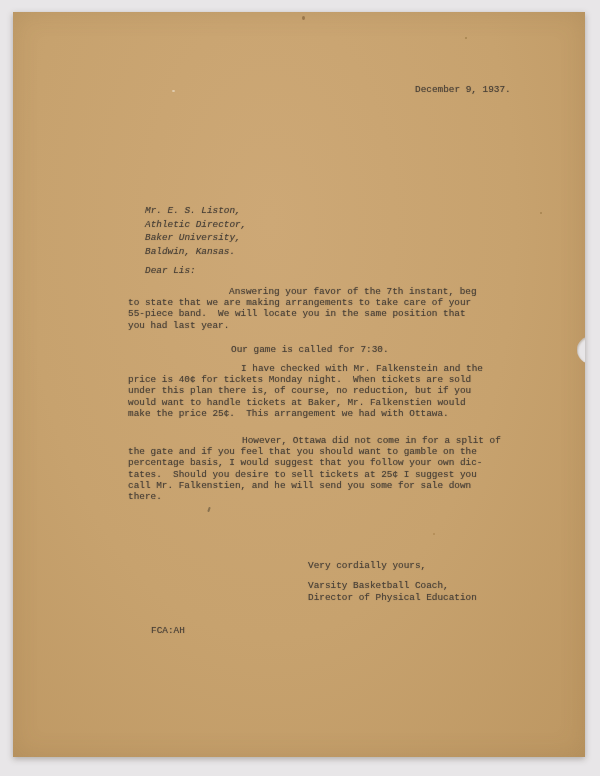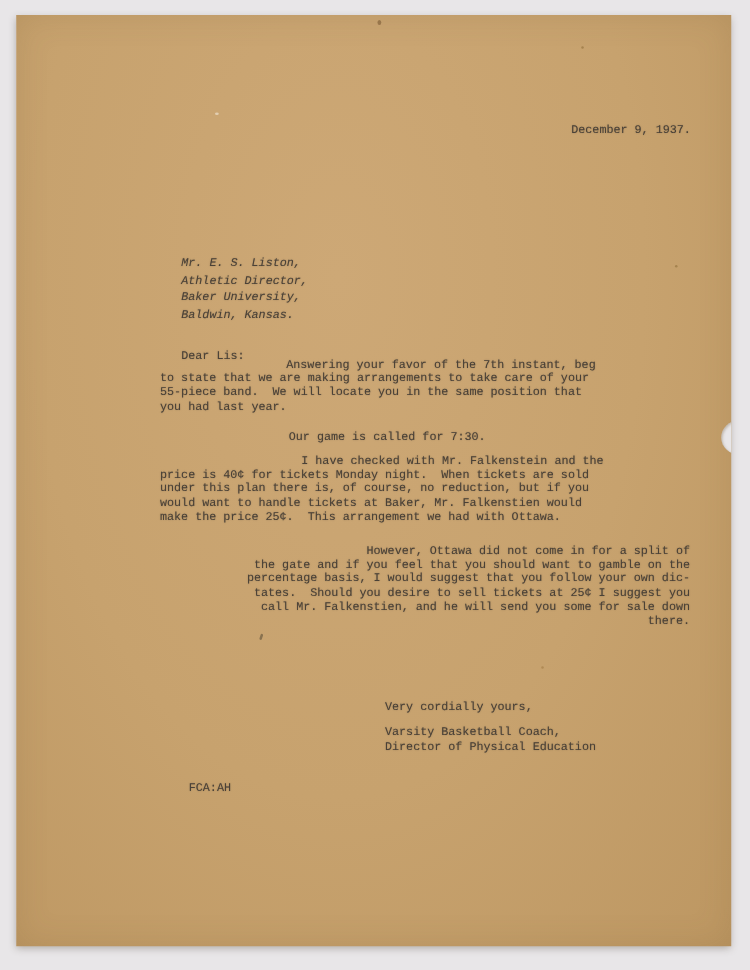--- a/index.html
+++ b/index.html
@@ -23,28 +23,28 @@
     overflow: hidden;
   }
   .txt {
     position: absolute;
     color: var(--ink, #4a4137);
     font-size: 9.4px;
     line-height: 11.2px;
     white-space: pre-wrap;
     text-shadow: 0 0 1px rgba(74,65,55,0.55);
   }
-  .date       { left: 402px; top: 86px; margin-left: 42px;  }
+  .date       { left: 402px; top: 72px;  }
   .recipient  { left: 132px; top: 192px; line-height: 13.6px; font-style: italic; }
-  .salutation { left: 132px; top: 267px; }
+  .salutation { left: 132px; top: 253px; font-style: italic; }
   .para       { left: 115px; width: 424px; }
   .p1 { top: 274px; text-indent: 101px; }
   .p2 { top: 332px; text-indent: 103px; }
   .p3 { top: 351px; text-indent: 113px; }
-  .p4 { top: 423px; text-indent: 114px; text-align: right; }
+  .p4 { top: 423px; text-indent: 114px; }
   .p5 { top: 504px; text-indent: 109px; }
   .closing    { left: 295px; top: 548px; }
   .signature  { left: 295px; top: 568px; line-height: 12px; }
   .initials   { left: 138px; top: 613px; text-align: center; }
   .notch {
     position: absolute;
     left: 564px; top: 324px;
     width: 30px; height: 28px;
     border-radius: 50%;
     background: var(--background, #e8e6e8);

